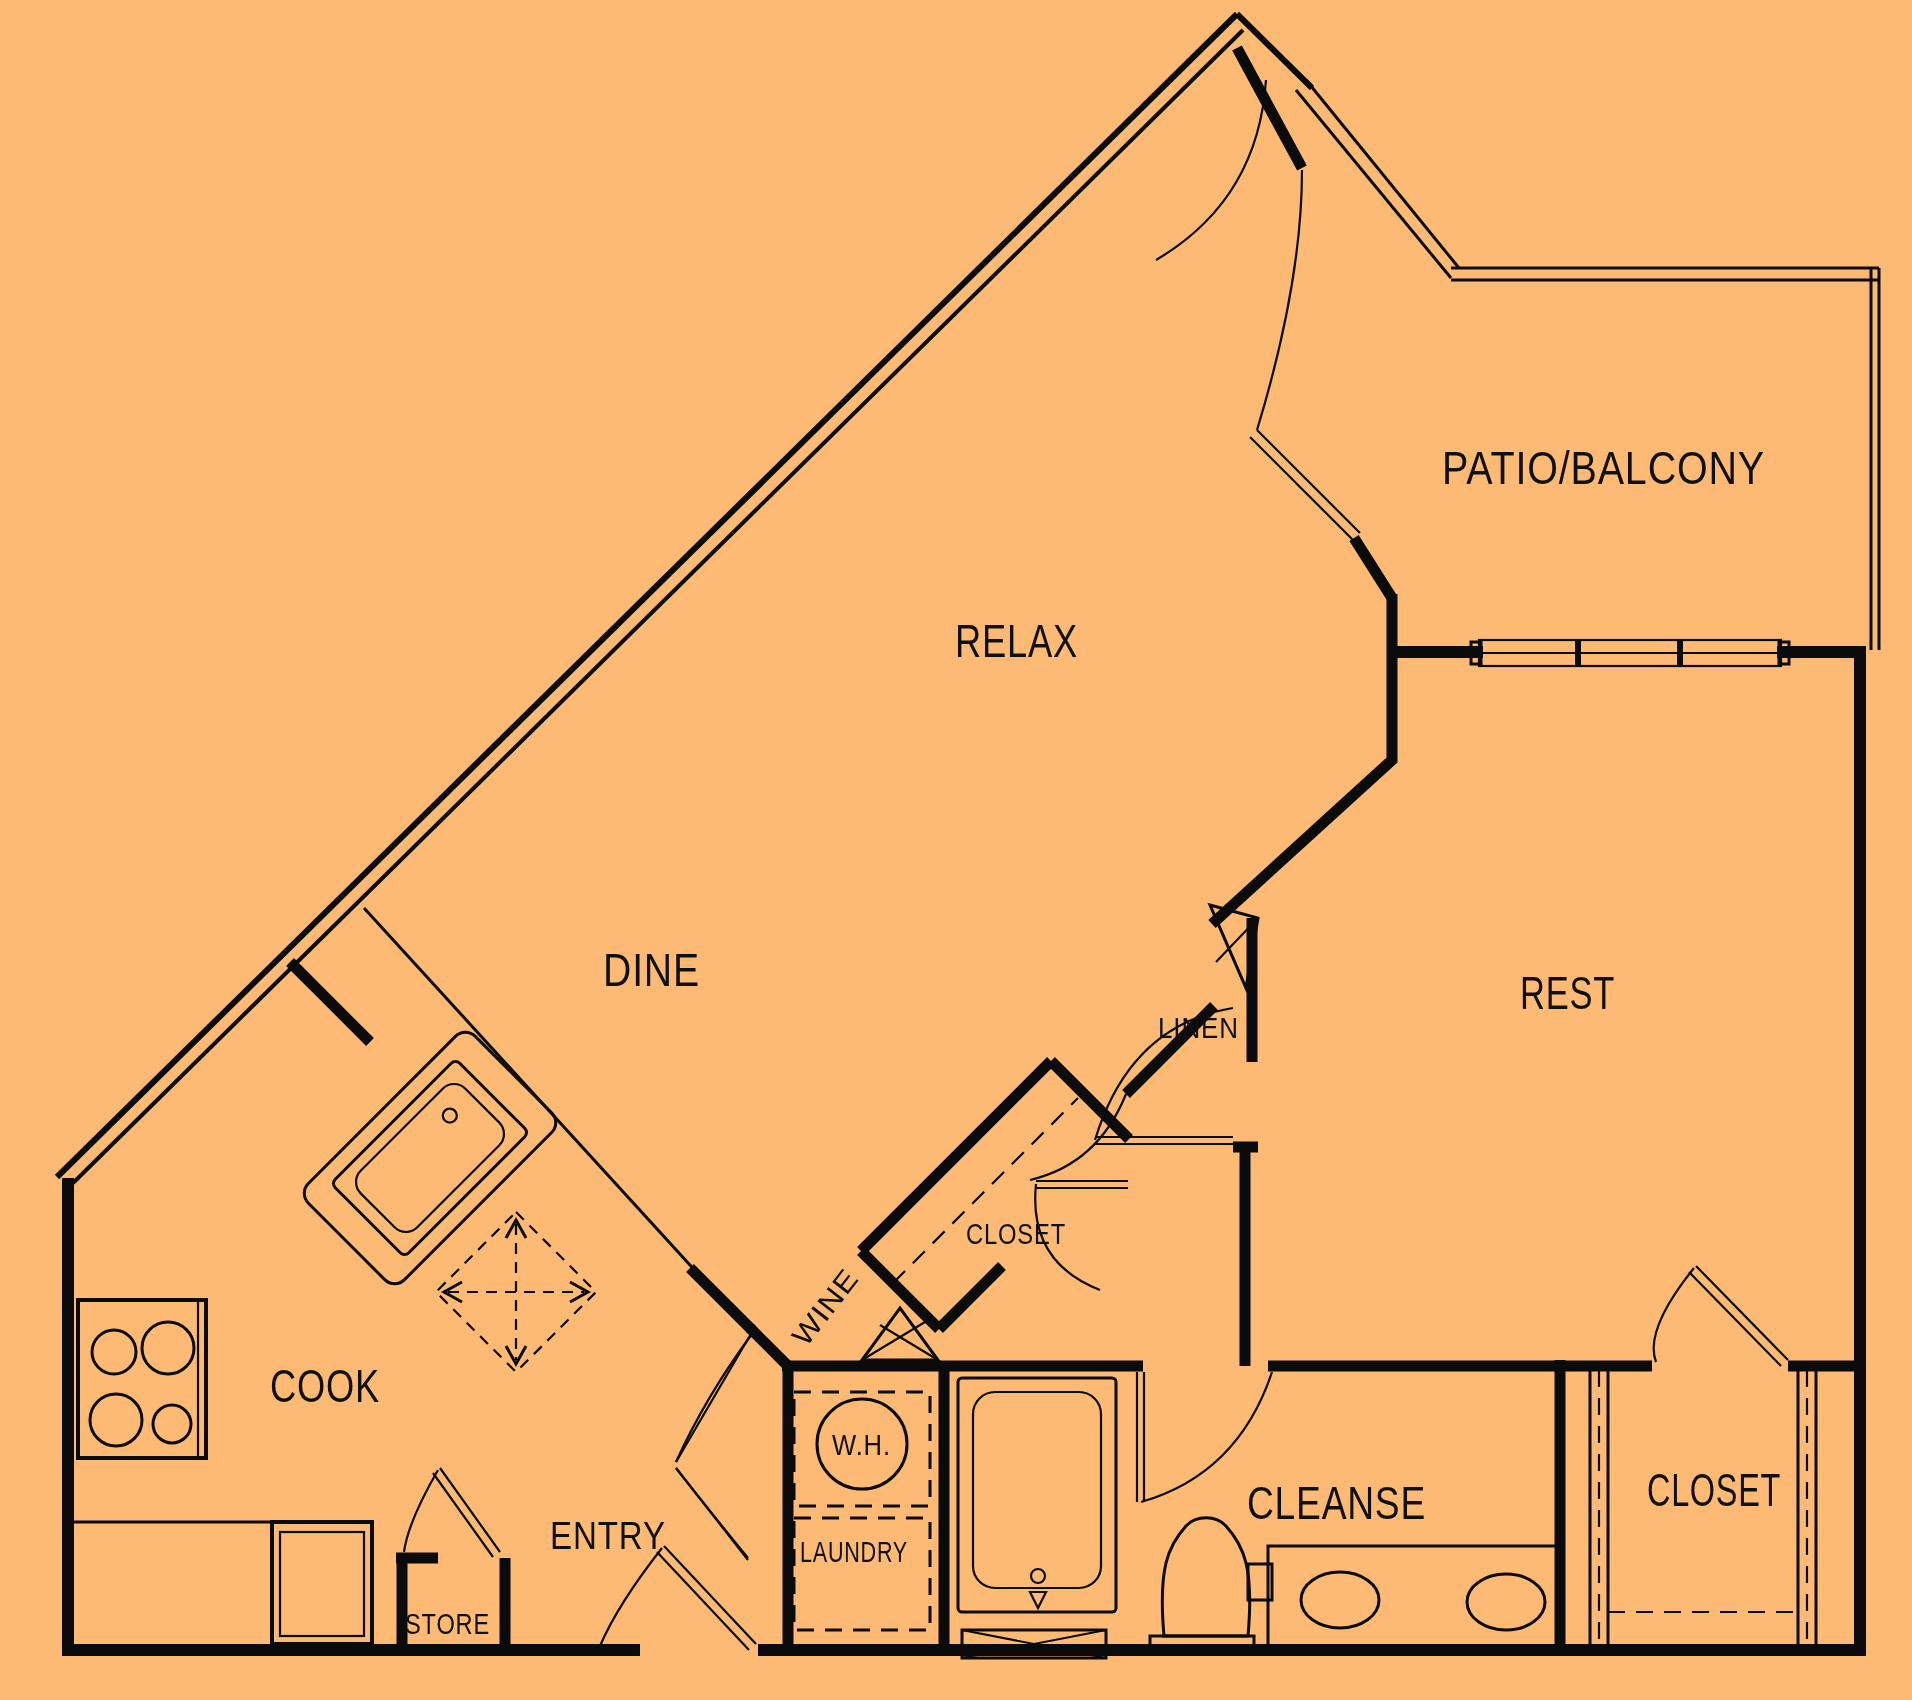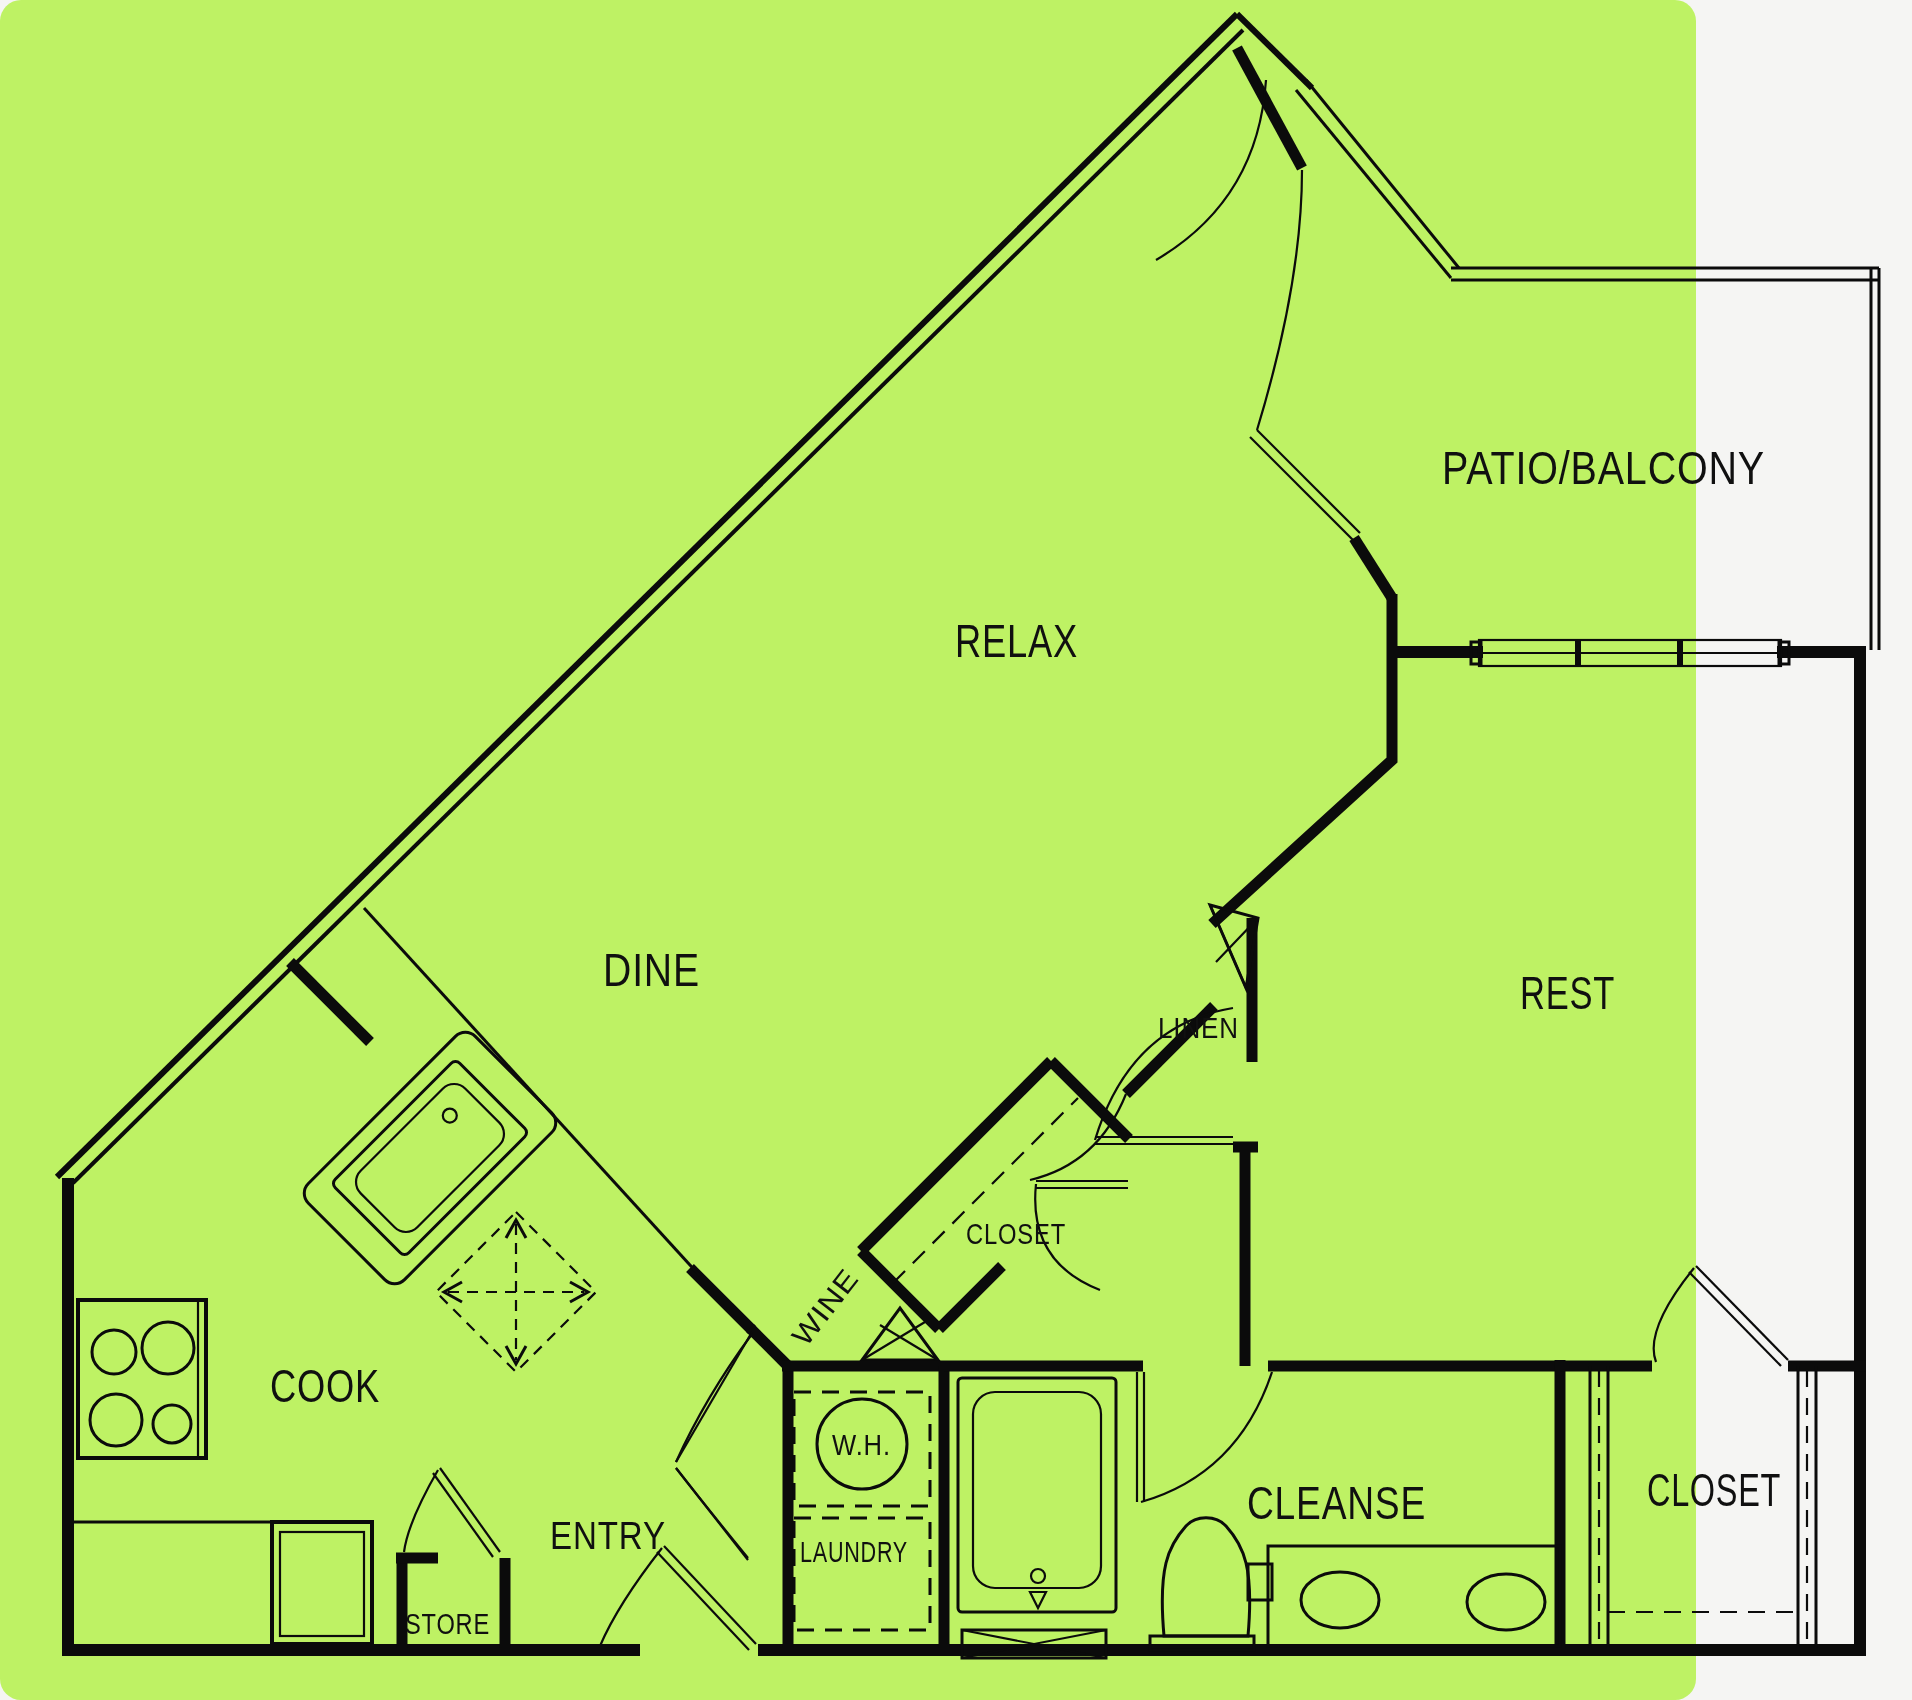--- a/index.html
+++ b/index.html
@@ -1,16 +1,16 @@
 <!DOCTYPE html>
 <html><head>
 <meta charset="utf-8">
 <style>
   html,body{margin:0;padding:0;background:#f5f5f3;}
-  .stage{width:1696px;height:1700px;position:relative;background:#bef264;border-radius:21px;}
+  .stage{width:1912px;height:1700px;position:relative;background:#fdba74;}
   svg{display:block}
   .ln{stroke:#0b0b0b;fill:none;}
   .w12{stroke-width:12;}
   .w11{stroke-width:11;}
   .w6{stroke-width:6;}
   .w4{stroke-width:4;}
   .w3{stroke-width:3;}
   .w2{stroke-width:2.2;}
   .dash{stroke-dasharray:17 11;}
   .dash2{stroke-dasharray:11 8;}

